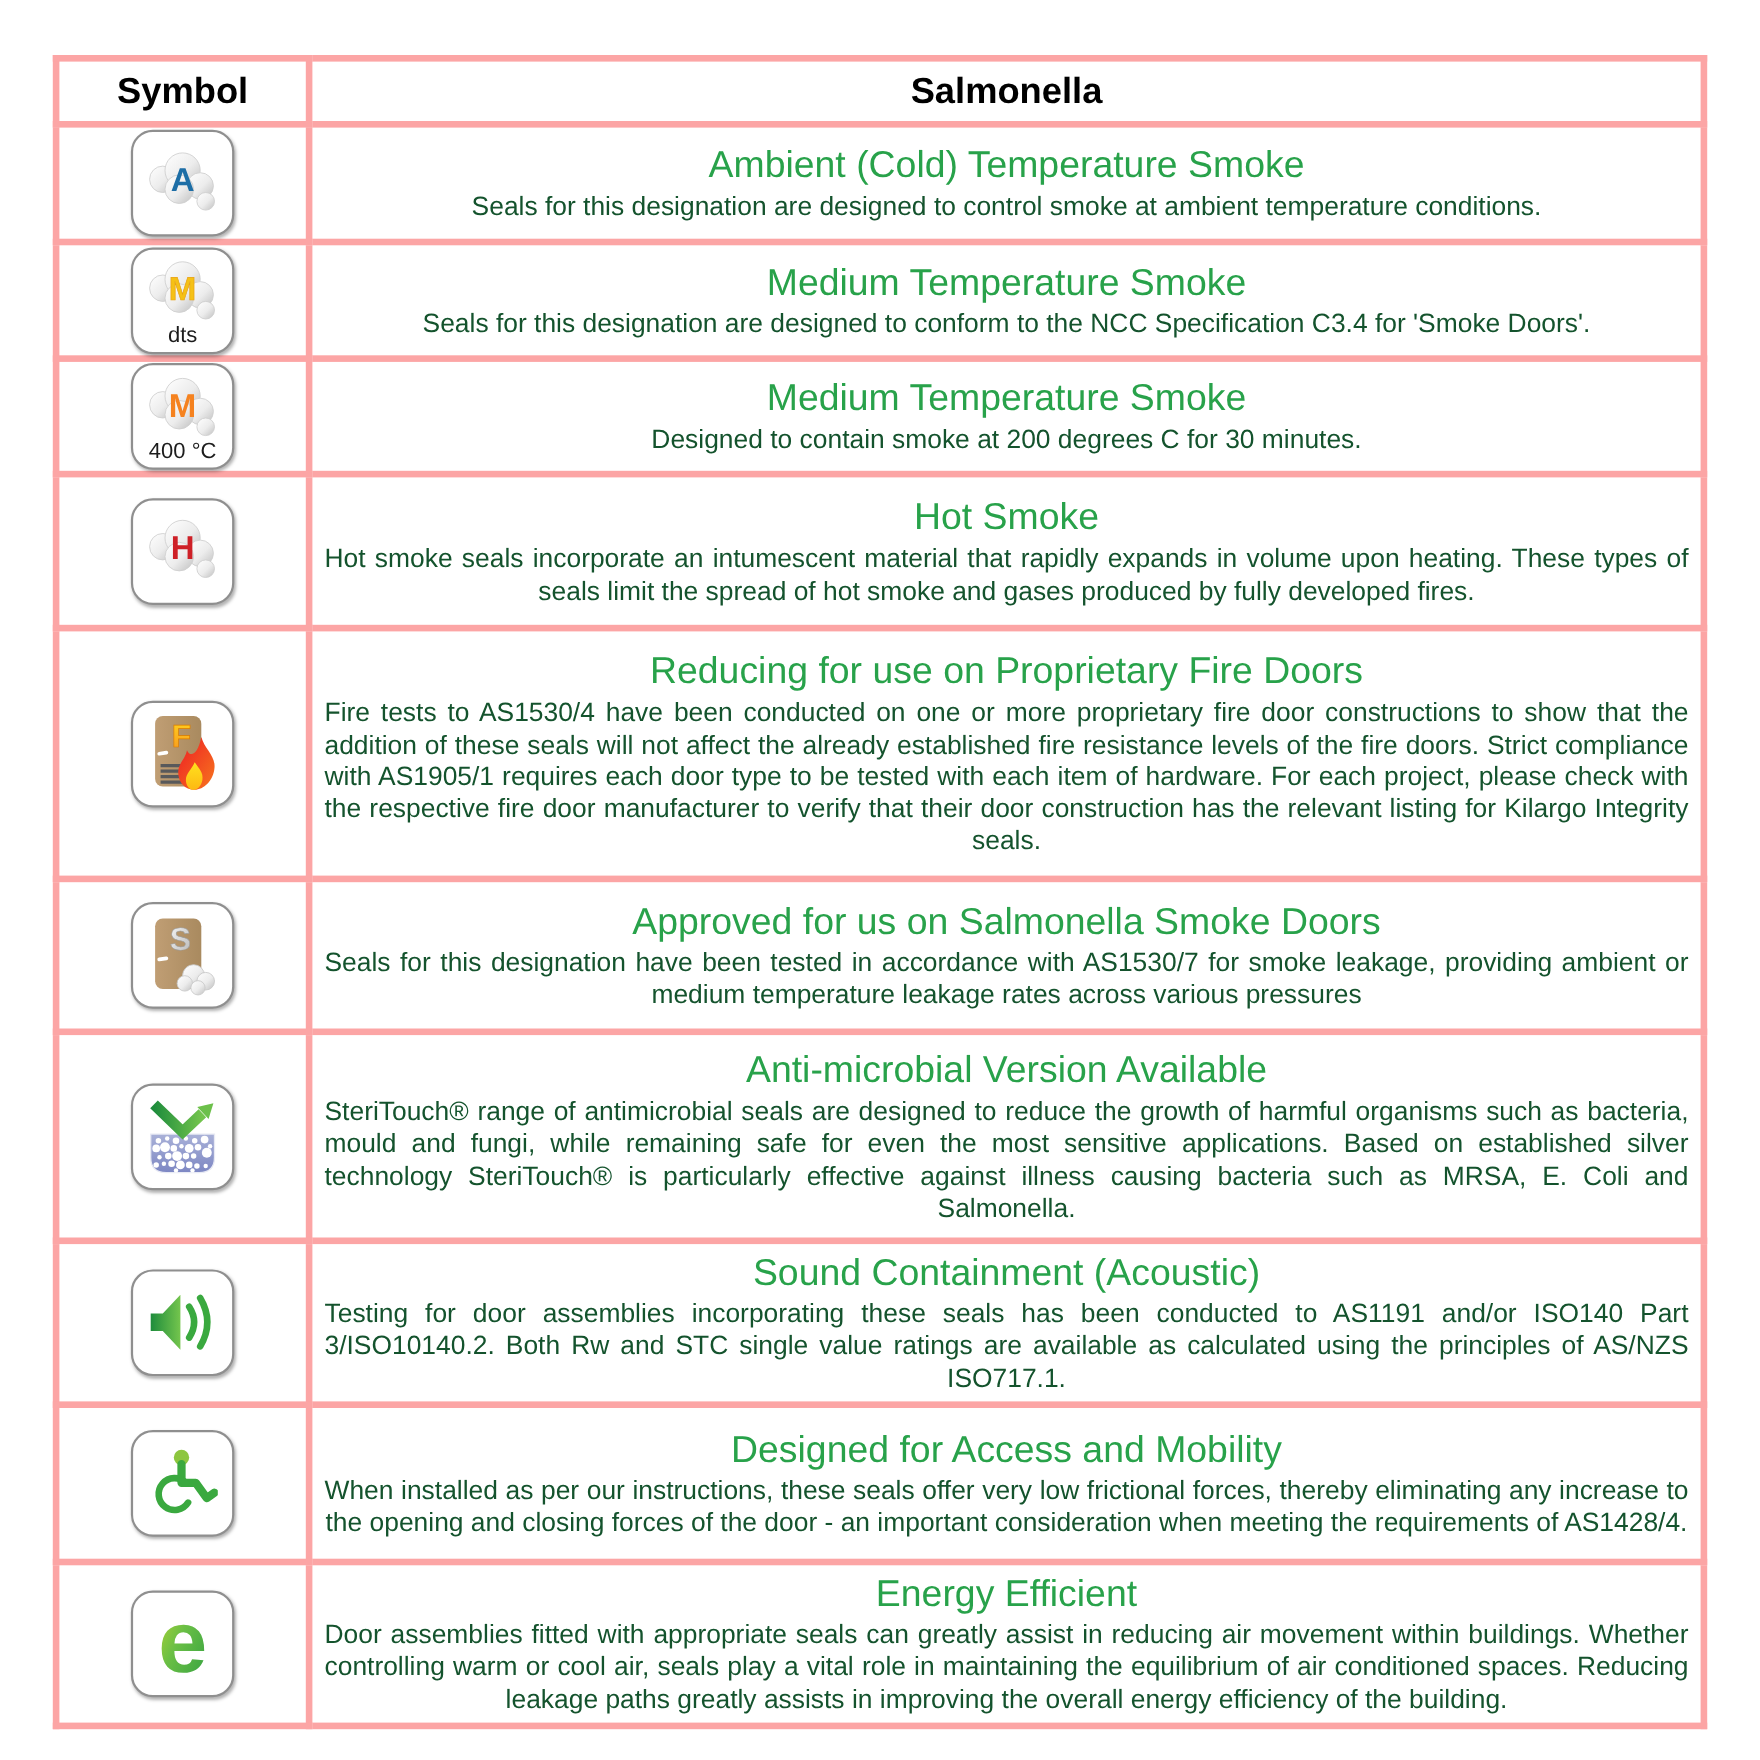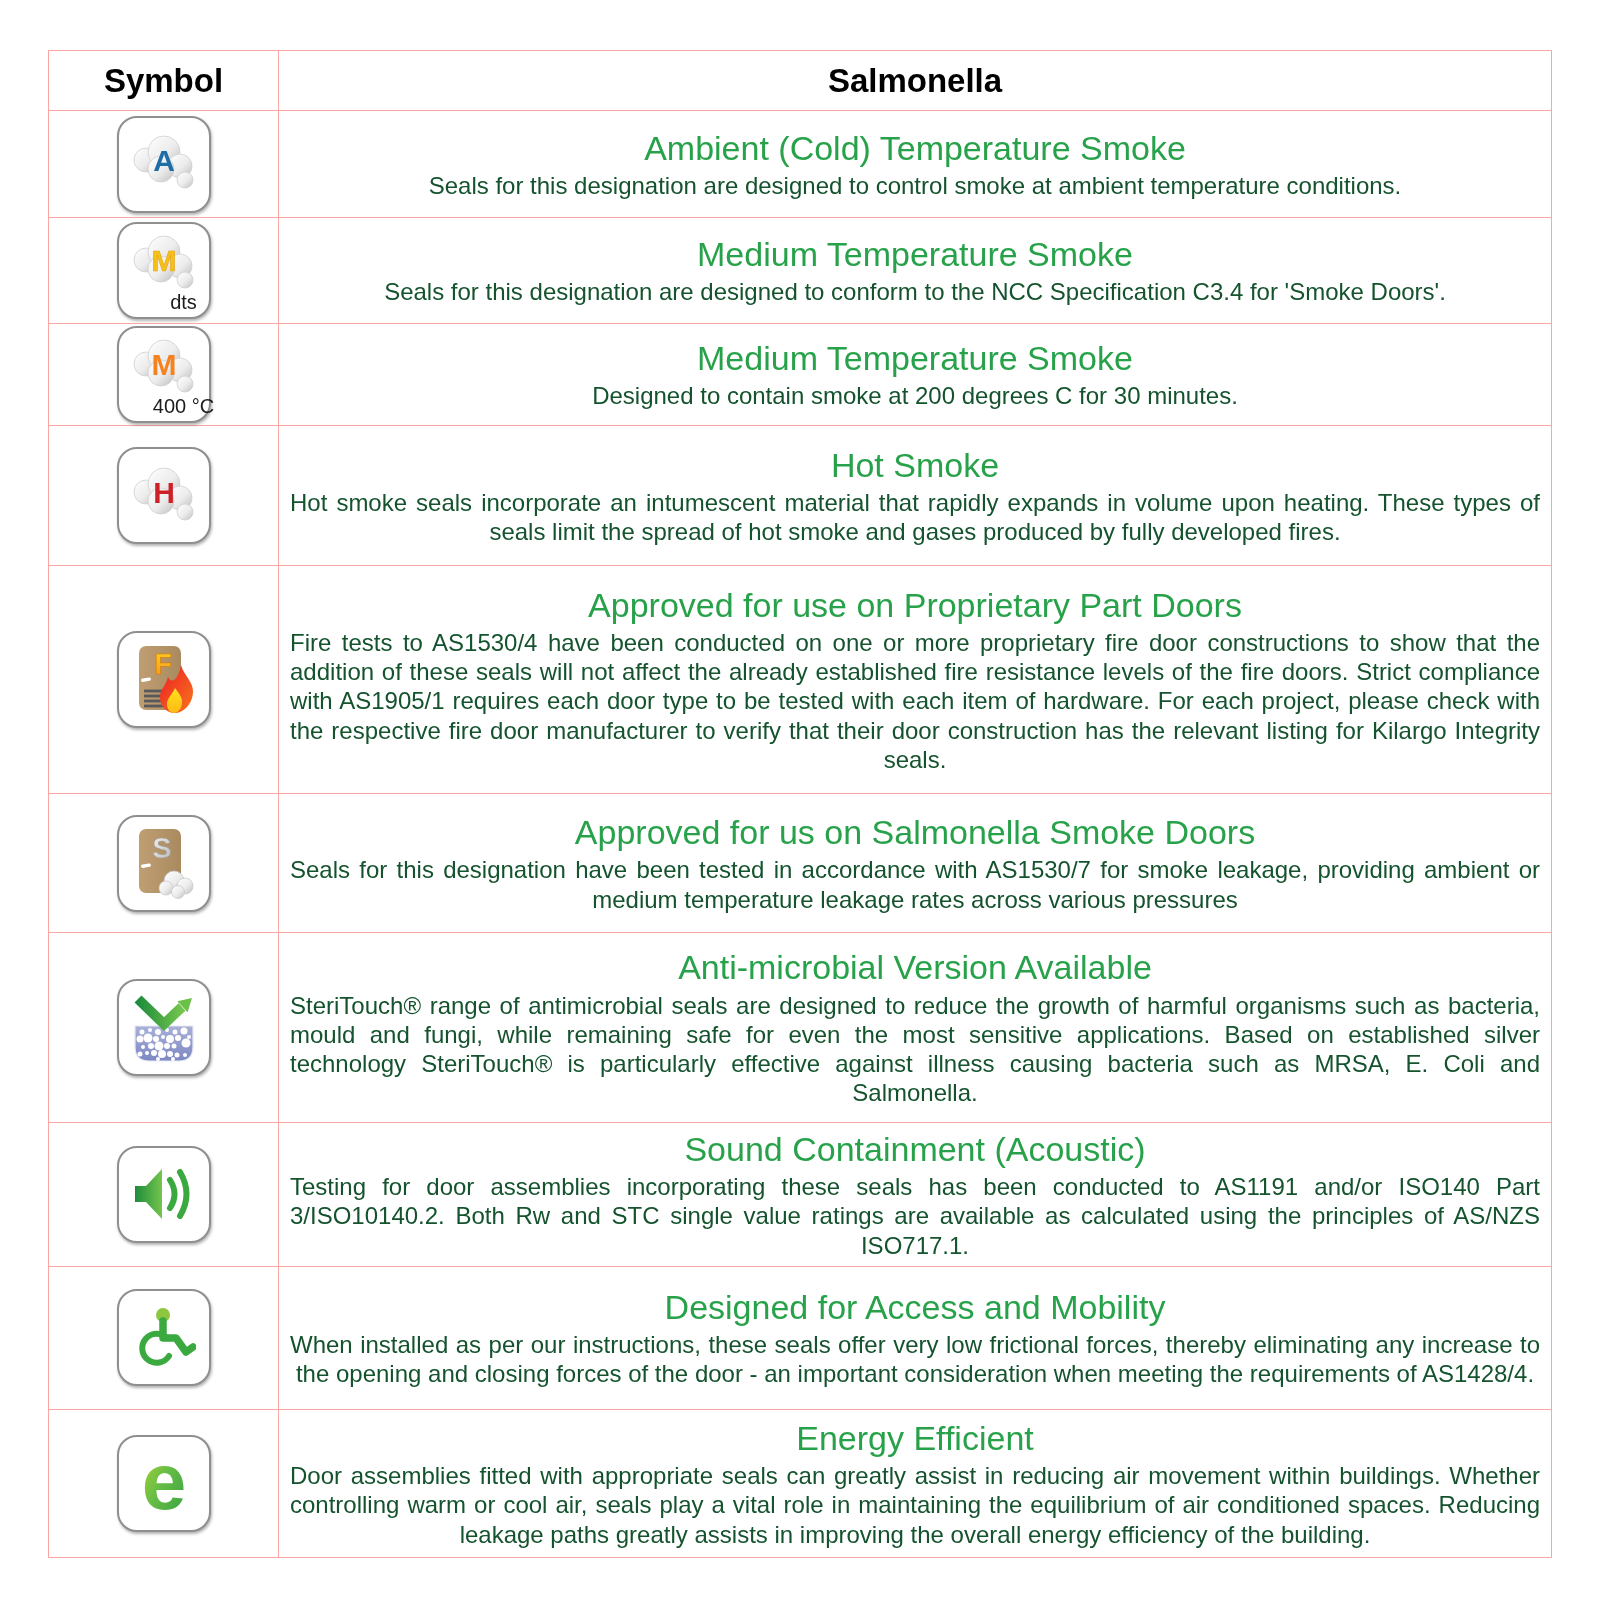--- a/index.html
+++ b/index.html
@@ -1,19 +1,19 @@
 <!DOCTYPE html>
 <html><head>
 <meta charset="utf-8">
 <style>
   html,body{margin:0;padding:0;background:#ffffff;}
   body{width:1600px;height:1600px;position:relative;font-family:"Liberation Sans",sans-serif;}
   .table-wrap{position:absolute;left:48px;top:50px;width:1504px;}
   table.sym-table{border-collapse:collapse;width:100%;table-layout:fixed;}
-  table.sym-table th,table.sym-table td{border:1px solid #fca5a5;box-sizing:border-box;}
+  table.sym-table th,table.sym-table td{border:6px solid #fca5a5;box-sizing:border-box;}
   col.c-symbol{width:230px;}
   thead tr{height:60px;}
   th.hdr{font-size:33px;font-weight:bold;color:#000;text-align:center;background:#fff;}
   tbody tr:nth-child(1){height:107px;}
   tbody tr:nth-child(2){height:106px;}
   tbody tr:nth-child(3){height:102px;}
   tbody tr:nth-child(4){height:140px;}
   tbody tr:nth-child(5){height:228px;}
   tbody tr:nth-child(6){height:139px;}
   tbody tr:nth-child(7){height:190px;}
@@ -21,21 +21,21 @@
   tbody tr:nth-child(9){height:143px;}
   tbody tr:nth-child(10){height:148px;}
   td.sym-cell{text-align:center;vertical-align:middle;background:#fff;}
   td.desc-cell{vertical-align:middle;background:#fff;padding:6px 11px;}
   .row-title{margin:0 0 3px 0;font-size:34px;font-weight:400;color:#28a24a;text-align:center;line-height:1.18;}
   .row-body{margin:0;font-size:24px;line-height:1.22;color:#14532d;text-align:justify;text-align-last:center;}
   .icon-box{position:relative;width:90px;height:93px;margin:0 auto;background:#fff;
             border:2px solid #8f8f8f;border-radius:20px;display:flex;align-items:center;justify-content:center;
             box-shadow:1px 2px 3px rgba(0,0,0,.3), inset 0 0 0 2px #ffffff;}
   .icon-box svg{display:block;}
-  .icon-label{position:absolute;bottom:3px;left:0;width:100%;text-align:center;font-size:20px;color:#1c1c1c;padding-left:20px;}
+  .icon-label{position:absolute;bottom:3px;left:0;width:100%;text-align:center;font-size:20px;color:#1c1c1c;}
   .has-label svg{margin-top:-14px;}
   .cloud-letter{font-family:"Liberation Sans",sans-serif;font-size:30px;font-weight:bold;text-anchor:middle;}
   .door-letter{font-family:"Liberation Sans",sans-serif;font-size:29px;font-weight:bold;text-anchor:middle;}
   .e-letter{font-family:"Liberation Sans",sans-serif;font-size:80px;font-weight:bold;text-anchor:middle;}
 </style>
 </head>
 <body>
 
 <svg width="0" height="0" style="position:absolute" aria-hidden="true">
   <defs>
@@ -192,21 +192,21 @@
                   <line x1="16" y1="53" x2="39" y2="53"></line>
               <line x1="16" y1="58" x2="39" y2="58"></line>
                   <line x1="16" y1="63" x2="39" y2="63"></line>
             </g>
             <path d="M53,22 C56,33 66,39 65,50 C64,62 55,70 47,70 C38,70 32,63 32,54 C32,46 38,43 40,34 C43,41 50,38 53,22 Z" fill="url(#flameO)"></path>
             <path d="M47,45 C51,51 55,54 54,61 C53,67 49,70 46,70 C42,70 39,66 39,61 C39,55 44,52 47,45 Z" fill="url(#flameI)"></path>
           </svg>
         </div>
       </td>
       <td class="desc-cell">
-        <h2 class="row-title">Approved for use on Proprietary Part Doors</h2>
+        <h2 class="row-title">Reducing for use on Proprietary Fire Doors</h2>
         <p class="row-body">Fire tests to AS1530/4 have been conducted on one or more proprietary fire door constructions to show that the addition of these seals will not affect the already established fire resistance levels of the fire doors. Strict compliance with AS1905/1 requires each door type to be tested with each item of hardware. For each project, please check with the respective fire door manufacturer to verify that their door construction has the relevant listing for Kilargo Integrity seals.</p>
       </td>
     </tr>
 
     <tr>
       <td class="sym-cell">
         <div class="icon-box">
           <svg width="72" height="74" viewBox="0 0 72 74">
             <rect x="11" y="3" width="42" height="64" rx="7" fill="url(#doorG)"></rect>
             <text x="34" y="32" class="door-letter" fill="url(#sG)" stroke="#9a9a9a" stroke-width="0.5">S</text>

